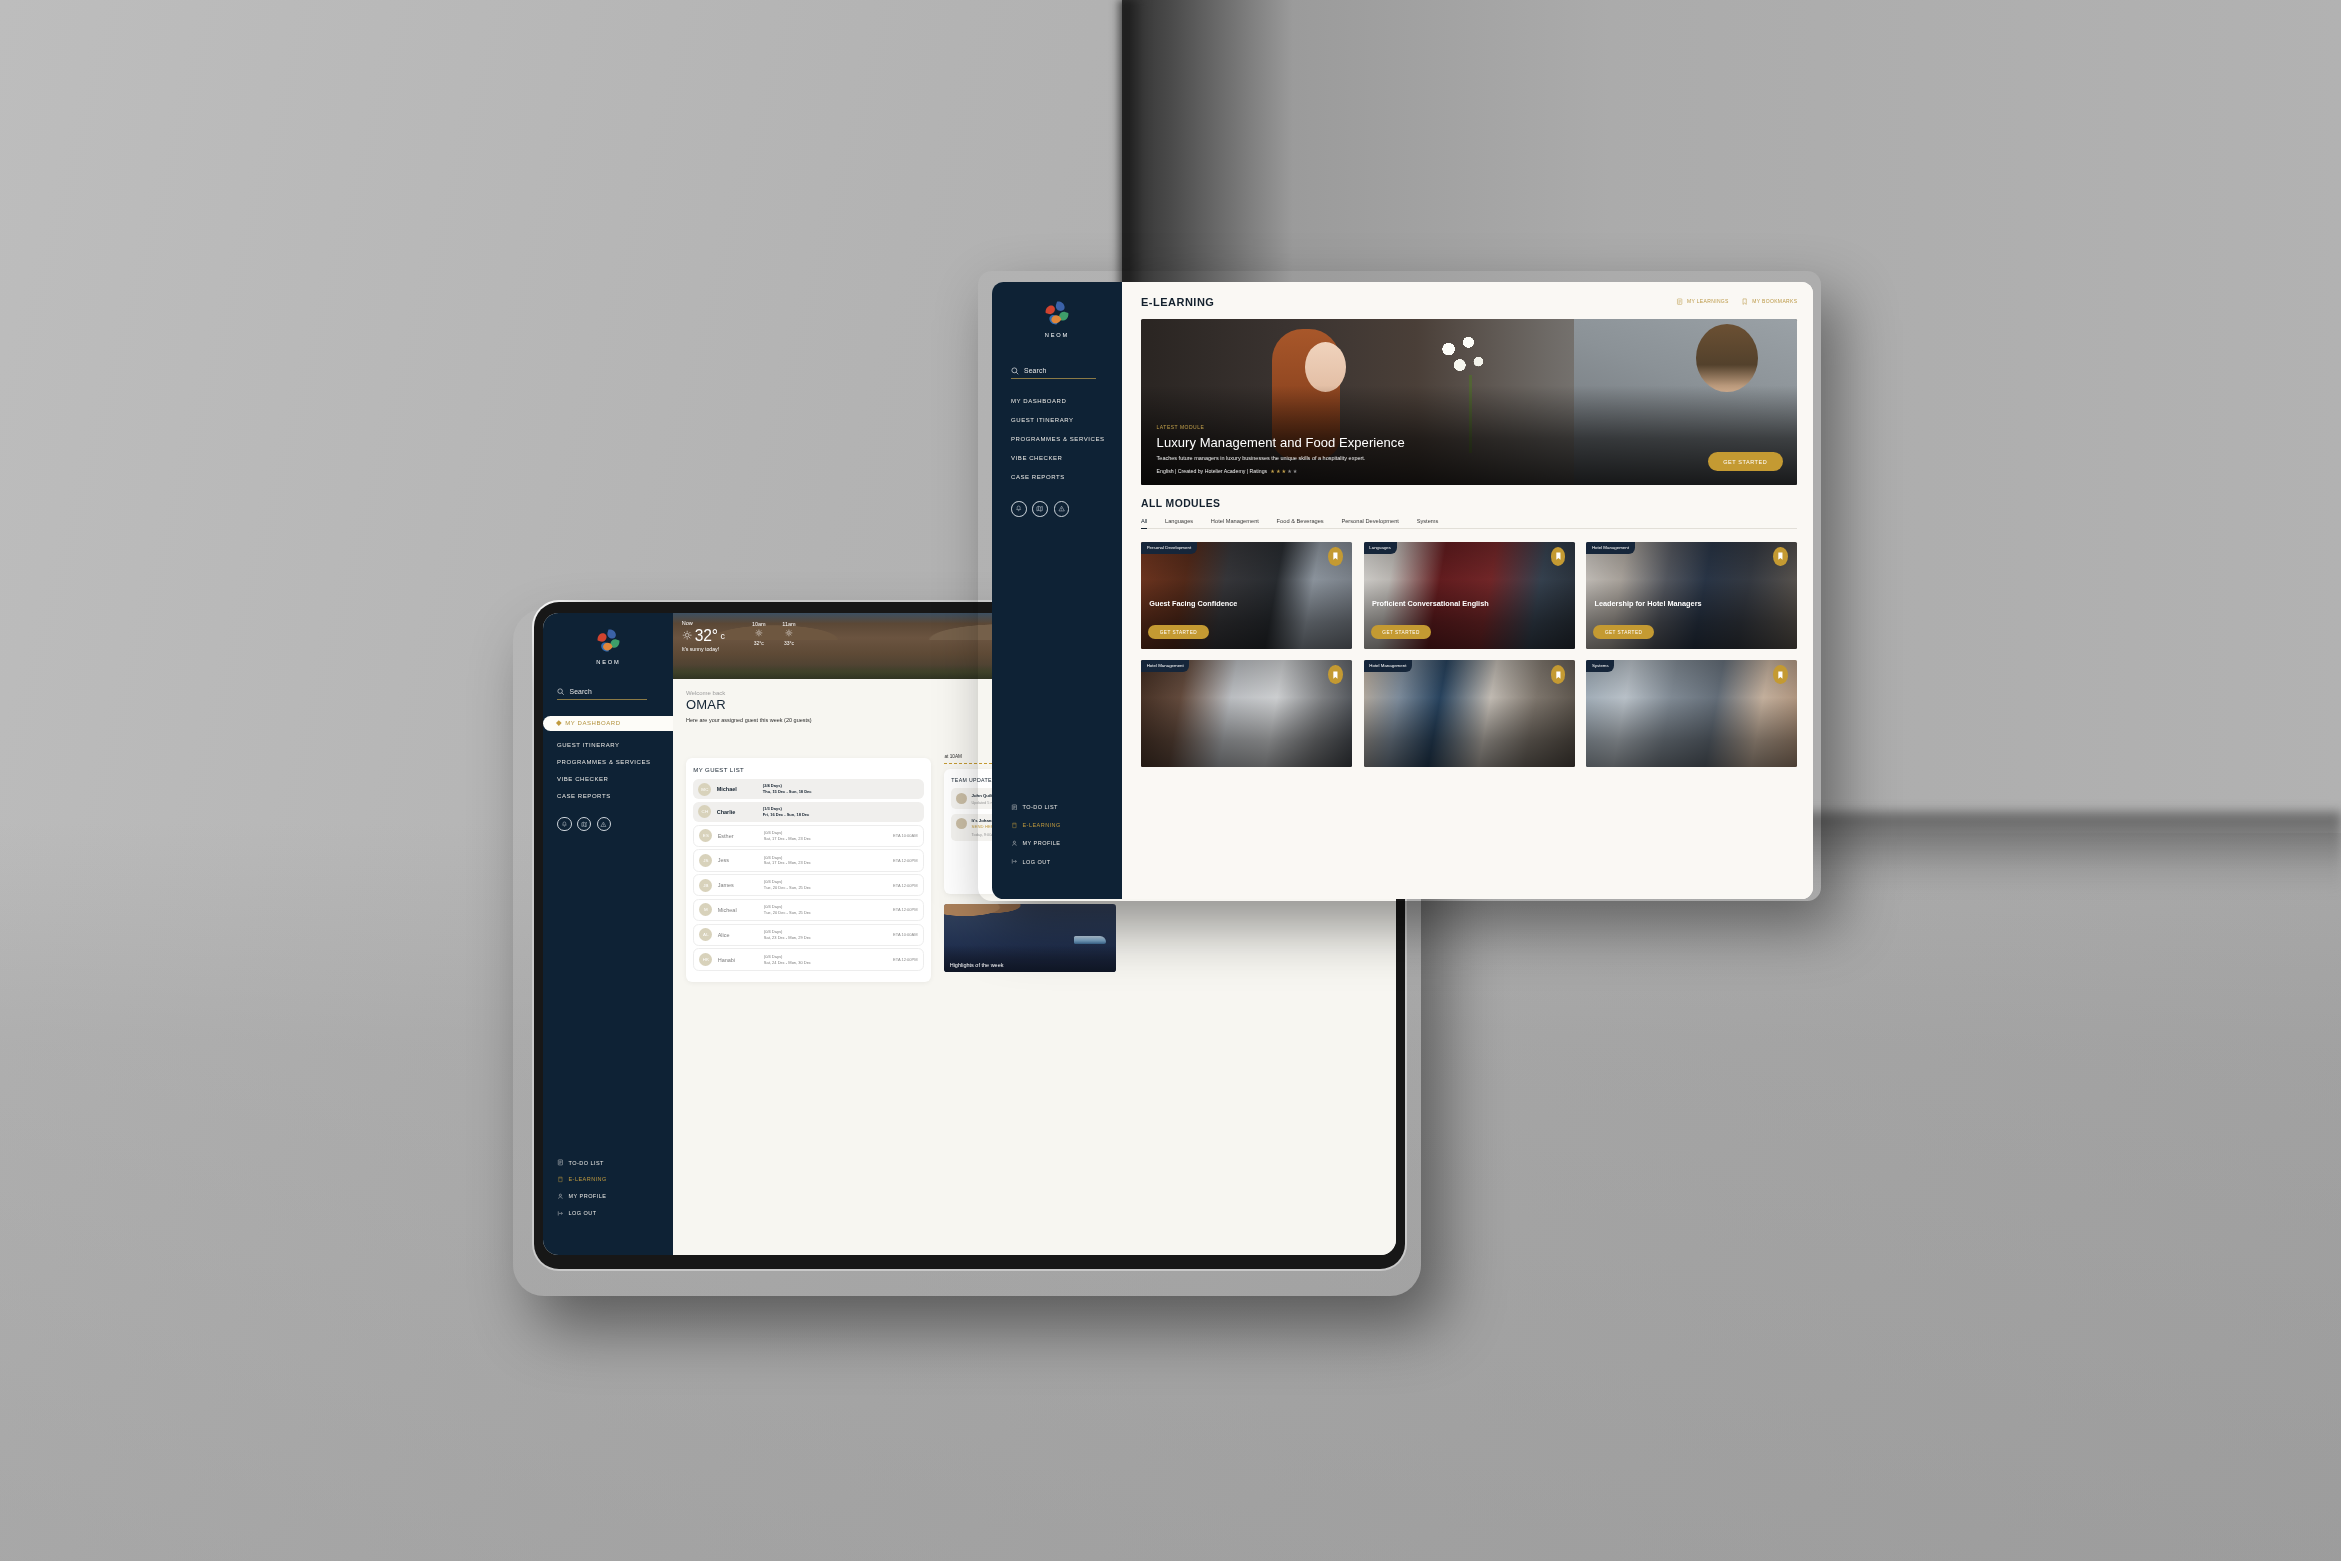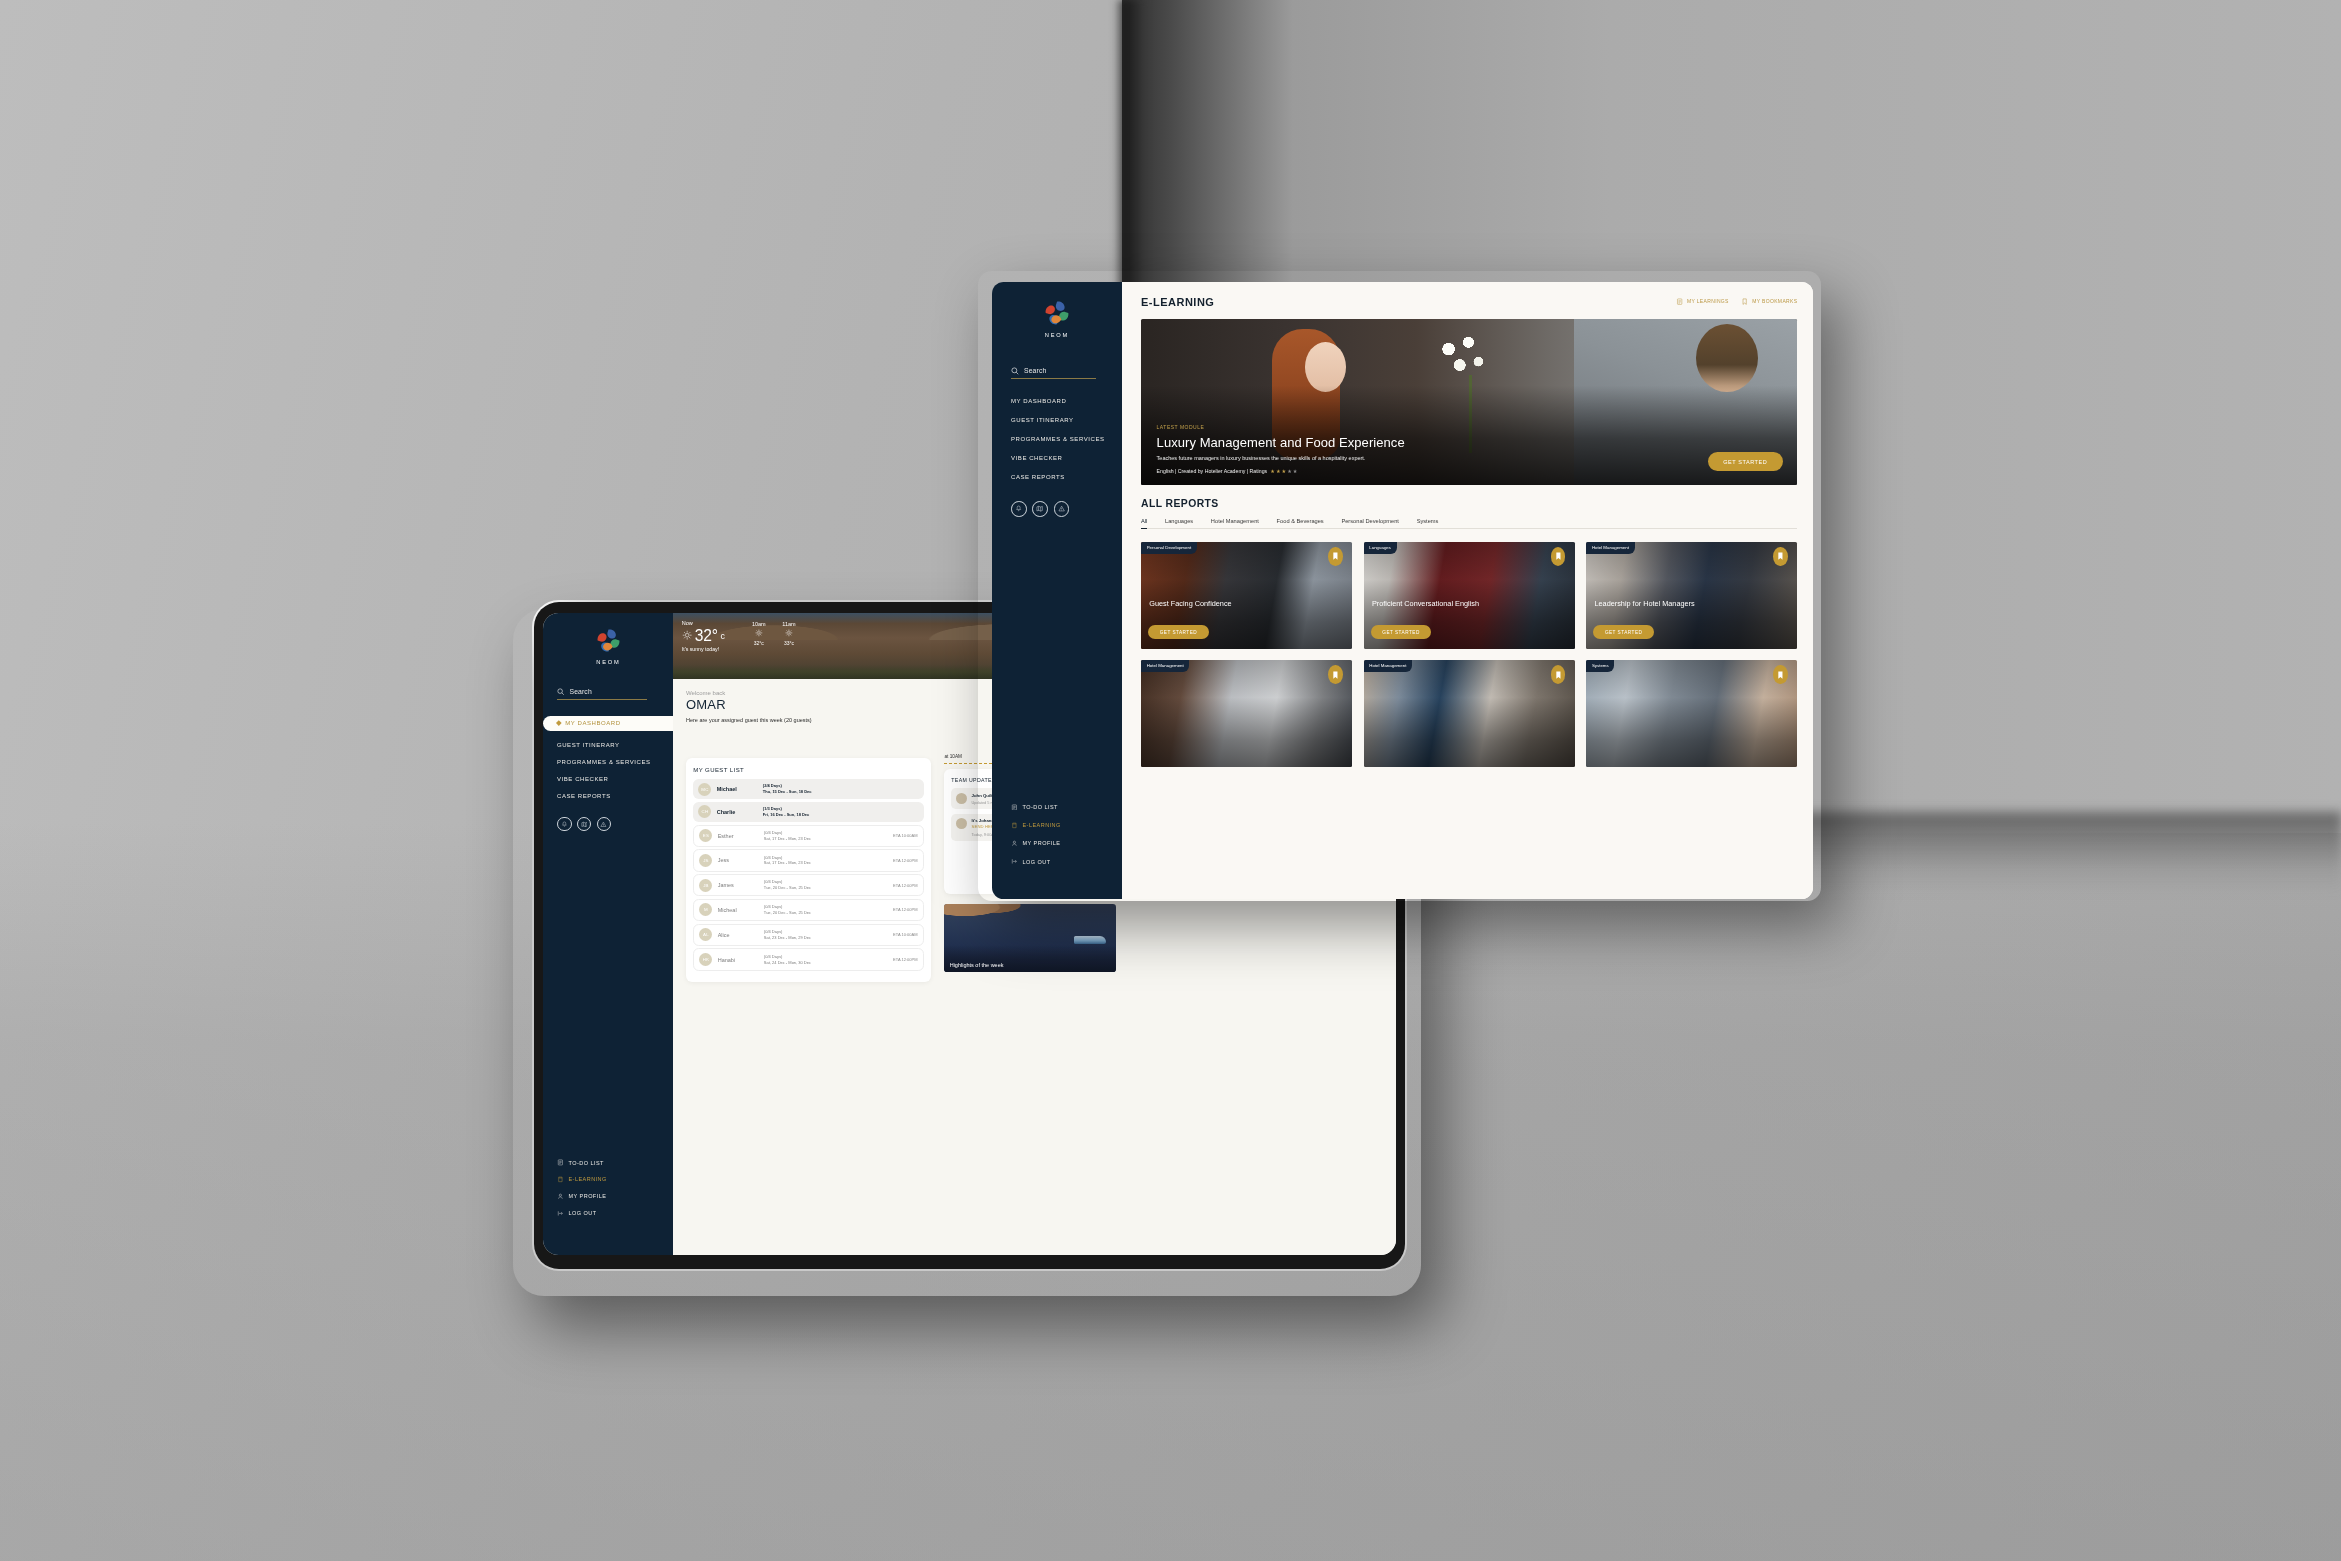--- a/index.html
+++ b/index.html
@@ -205,21 +205,21 @@
 
   .cards { display:grid; grid-template-columns:repeat(3,1fr); gap:11.4px; margin-top:12.5px; }
   .card { position:relative; height:107px; border-radius:1.6px; overflow:hidden; }
   .card-scrim { position:absolute; inset:0;
     background: linear-gradient(180deg, rgba(0,0,0,0.28) 0%, rgba(0,0,0,0.1) 35%, rgba(0,0,0,0.45) 75%, rgba(0,0,0,0.6) 100%); }
   .cat { position:absolute; left:0; top:0; background:#16263a; color:#fff;
     font-size:4.4px; padding:3.1px 5.7px 3.6px 5.7px; border-bottom-right-radius:6.2px; white-space:nowrap; }
   .bm { position:absolute; right:9.4px; top:5.2px; width:14.6px; height:19px; border-radius:50%;
     background:#c49a32; display:flex; align-items:center; justify-content:center; }
   .card-title { position:absolute; left:8.3px; bottom:40px; right:6.2px; color:#fff;
-    font-size:7.3px; line-height:1.3; font-weight:400; }
+    font-size:7.3px; line-height:1.3; font-weight:700; }
   .card-cta { position:absolute; left:7.3px; bottom:9.4px; }
   .card .btn-gold { padding:4.7px 11.4px; font-size:4.7px; }
 
   
   .ph1 { background: linear-gradient(100deg,#7a3a22 0%, #5c2e1c 22%, #3b3b3f 40%, #2c3035 62%, #9aa3ad 78%, #7f868f 100%); }
   .ph2 { background: linear-gradient(100deg,#d8d3cd 0%, #b9b2aa 18%, #5b5f68 38%, #2d3a4d 55%, #3a3f48 74%, #6a6259 100%); }
   .ph3 { background: linear-gradient(100deg,#e6e4e0 0%, #cfcbc6 14%, #6d1f22 36%, #7d2a2c 58%, #3a4756 80%, #2b333d 100%); }
   .ph4 { background: linear-gradient(100deg,#4a3326 0%, #6d5243 20%, #cfd2d6 42%, #e3e5e7 62%, #8b8d90 82%, #4c5158 100%); }
   .ph5 { background: linear-gradient(100deg,#cdbfae 0%, #8a9aab 18%, #2c4a68 36%, #d6cfc6 58%, #8b8278 78%, #5d554c 100%); }
   .ph6 { background: linear-gradient(100deg,#aebcc8 0%, #cdd6de 20%, #8e99a4 40%, #6f7a86 60%, #d9c3ae 80%, #b99a80 100%); }
@@ -640,21 +640,21 @@
               <span class="star">★</span>
               <span class="star">★</span>
               <span class="star dim">★</span>
               <span class="star dim">★</span>
             </span>
         </div>
       </div>
       <button class="btn-gold hero-cta">GET STARTED</button>
     </section>
 
-    <h2 class="all-mod">ALL REPORTS</h2>
+    <h2 class="all-mod">ALL MODULES</h2>
 
     <div class="tabs" id="module-tabs">
         <div class="tab active">All</div>
         <div class="tab">Languages</div>
         <div class="tab">Hotel Management</div>
         <div class="tab">Food &amp; Beverages</div>
         <div class="tab">Personal Development</div>
         <div class="tab">Systems</div>
       </div>
 

